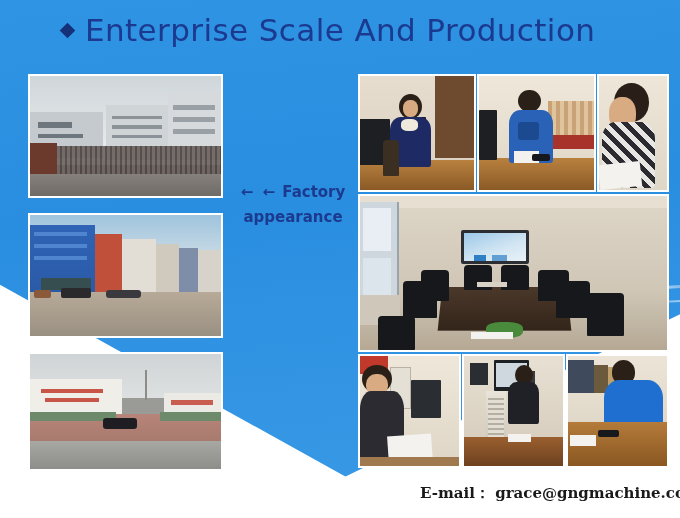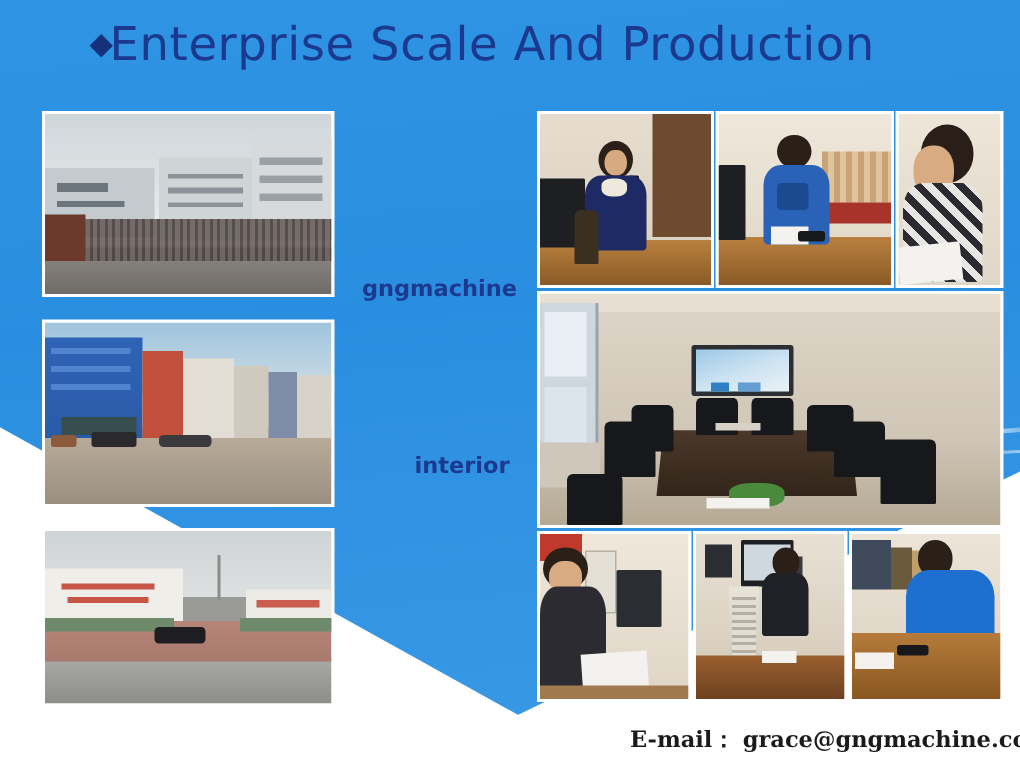--- a/index.html
+++ b/index.html
@@ -35,21 +35,21 @@
   }
   .streak2{
     position:absolute;right:0;top:300px;width:90px;height:2px;
     background:linear-gradient(90deg,rgba(255,255,255,0) 0%,rgba(255,255,255,.5) 100%);
     transform:rotate(-3deg);transform-origin:right center;
   }
 
   
   .title-row{
     position:absolute;left:62px;top:6px;height:48px;
-    display:flex;align-items:center;
+    display:flex;align-items:center;gap:12px;
   }
   .bullet{
     width:11px;height:11px;background:#15317a;
     transform:rotate(45deg);display:block;
   }
   .title-text{
     font-family:"DejaVu Sans",sans-serif;
     font-size:31px;color:#1b3a8f;letter-spacing:.4px;white-space:nowrap;
     font-weight:400;
   }
@@ -287,22 +287,25 @@
       <div style="position:absolute;left:40%;top:10%;width:10%;height:24%;background:#c0a06a"></div>
       <div class="head" style="left:44%;top:4%;width:24%;height:22%"></div>
       <div class="torso" style="left:36%;top:22%;width:60%;height:62%;background:#1f6fd0"></div>
       <div class="desk" style="left:0;bottom:0;width:100%;height:40%;background:linear-gradient(180deg,#b47b3a 0%,#8a5722 100%)"></div>
       <div class="paper" style="left:2%;bottom:18%;width:26%;height:10%"></div>
       <div style="position:absolute;left:30%;bottom:26%;width:22%;height:7%;background:#17181b;border-radius:2px"></div>
     </div>
   </div>
 
   <div class="callout" id="lbl-factory">
-    <span class="lbl-line">gngmachine</span>
+    <span class="lbl-line">
+      <span class="arrows">← ←</span>
+      <span>Factory</span>
+    </span>
+    <span class="lbl-line">appearance</span>
   </div>
 
   <div class="callout" id="lbl-office">
-    <span class="lbl-line">interior</span>
   </div>
 
   <div id="email">E-mail： grace@gngmachine.com</div>
 
 </div>
 
 </body></html>

